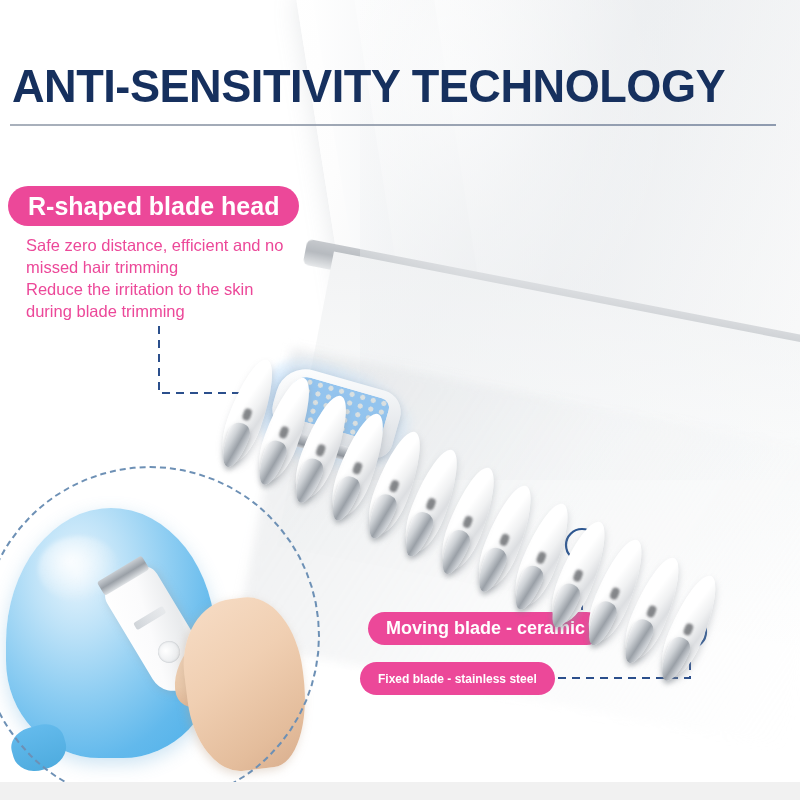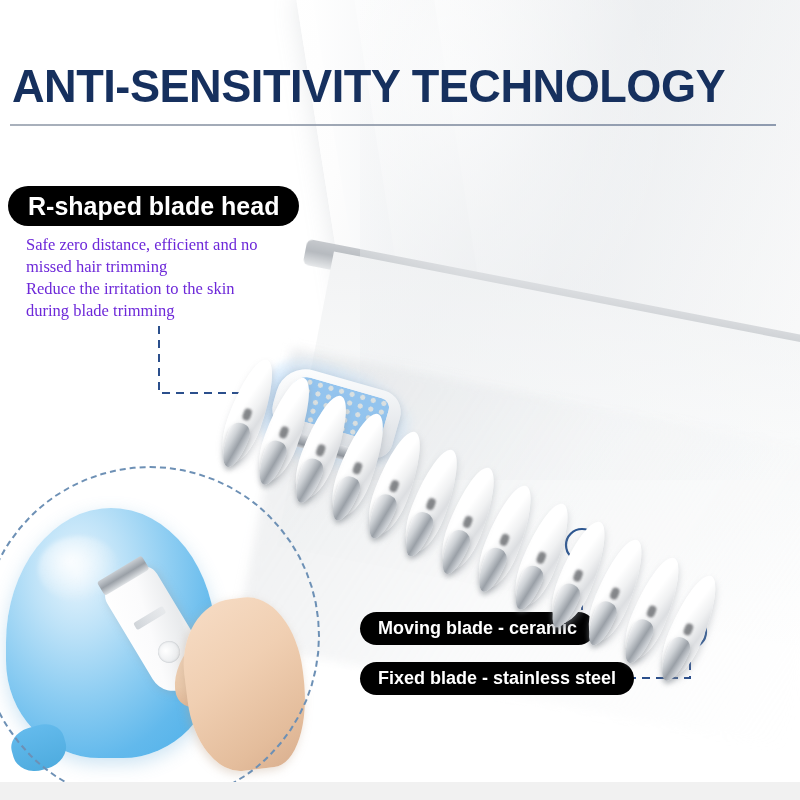--- a/index.html
+++ b/index.html
@@ -332,58 +332,57 @@
     height: 2px;
     background: linear-gradient(90deg, #9aa3b0 0%, #8d97a7 48%, #7d8ba3 100%);
     opacity: 0.85;
   }
 
   
   .pill {
     position: absolute;
     display: inline-flex;
     align-items: center;
-    background: #000000;
+    background: #ec4899;
     color: #ffffff;
     border-radius: 999px;
     font-weight: 700;
     white-space: nowrap;
     box-sizing: border-box;
   }
   #pill-r-shaped {
     left: 8px;
     top: 186px;
     height: 40px;
     padding: 0 20px;
     font-size: 25px;
   }
   #pill-moving {
-    left: 360px;
+    left: 368px;
     top: 612px;
     height: 33px;
     padding: 0 18px;
     font-size: 18px;
     text-align: right;
   }
   #pill-fixed {
     left: 360px;
     top: 662px;
     height: 33px;
     padding: 0 18px;
-    font-size: 18px;
+    font-size: 12px;
   }
 
   
   .body-copy {
     position: absolute;
-    color: #6d28d9;
+    color: #ec4899;
     font-size: 16.5px;
     line-height: 22px;
     white-space: pre-line;
-    font-family: Liberation Serif, serif;
   }
   #copy-r-shaped {
     left: 26px;
     top: 234px;
     width: 330px;
   }
   #copy-blades {
     left: 362px;
     top: 712px;
     width: 400px;

